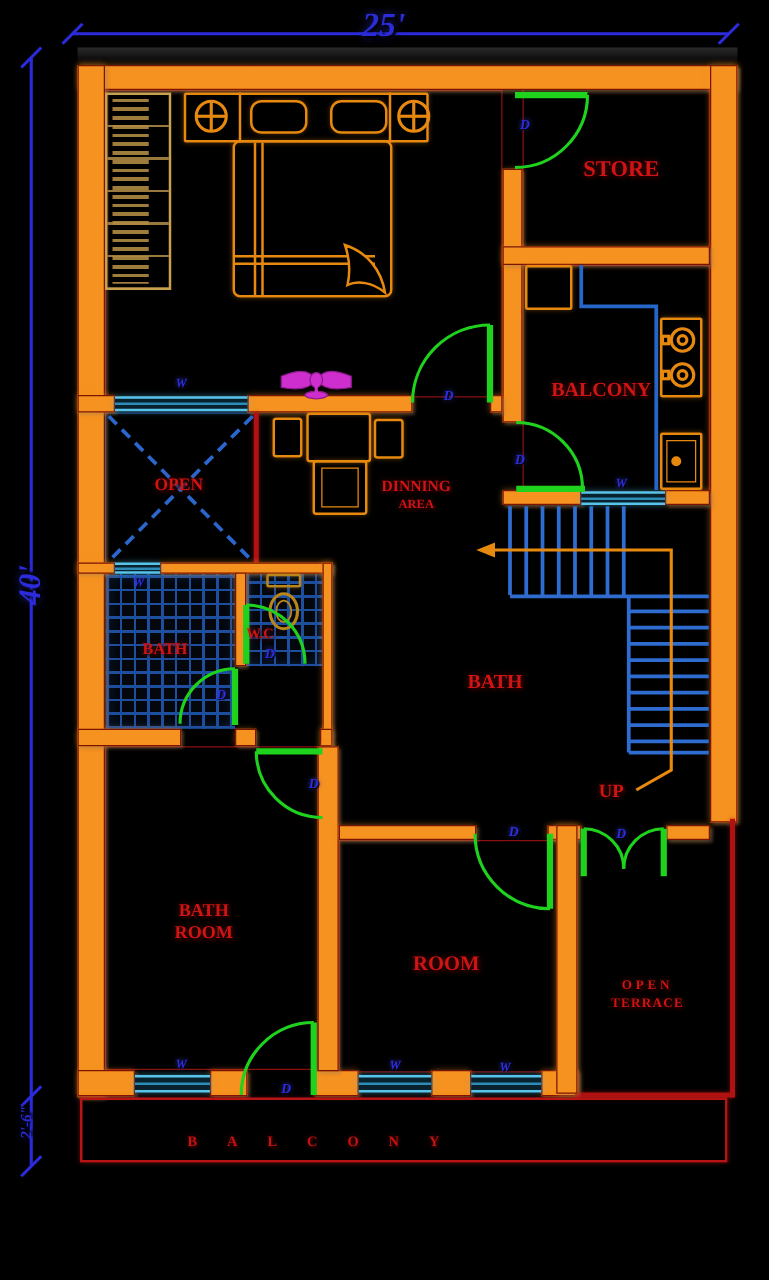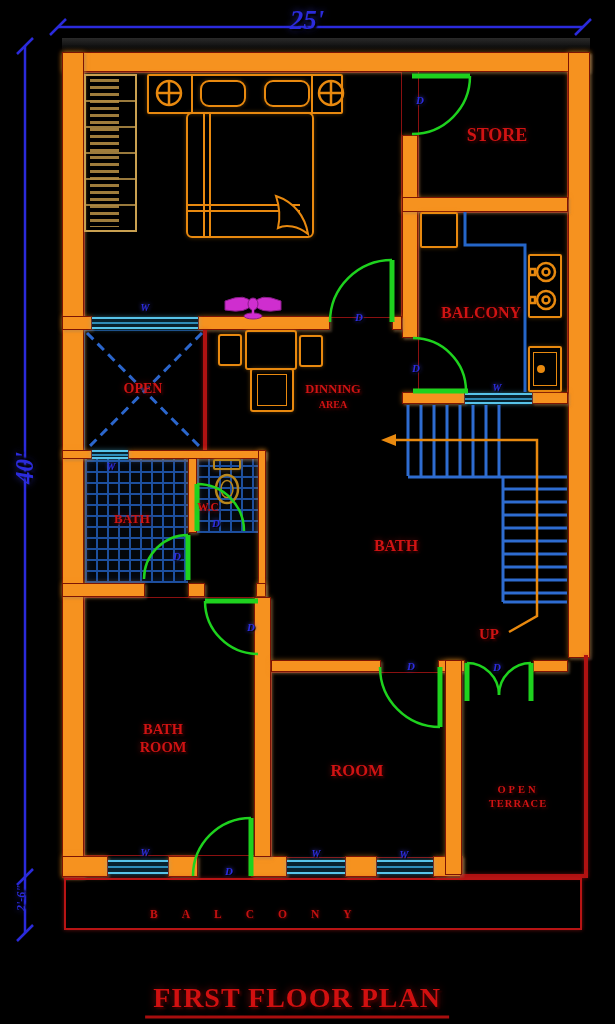--- a/index.html
+++ b/index.html
@@ -260,15 +260,14 @@
   <div class="mark" style="left:411px;top:666px;">D</div>
   <div class="mark" style="left:497px;top:667px;">D</div>
 
   <div class="mark" style="left:145px;top:307px;font-size:10px;">W</div>
   <div class="mark" style="left:111px;top:466px;font-size:10px;">W</div>
   <div class="mark" style="left:497px;top:387px;font-size:10px;">W</div>
   <div class="mark" style="left:145px;top:852px;font-size:10px;">W</div>
   <div class="mark" style="left:316px;top:853px;font-size:10px;">W</div>
   <div class="mark" style="left:404px;top:854px;font-size:10px;">W</div>
 
-  <div class="title">FIRST FLOOR PLAN</div>
 
 </div>
 
 </body></html>

